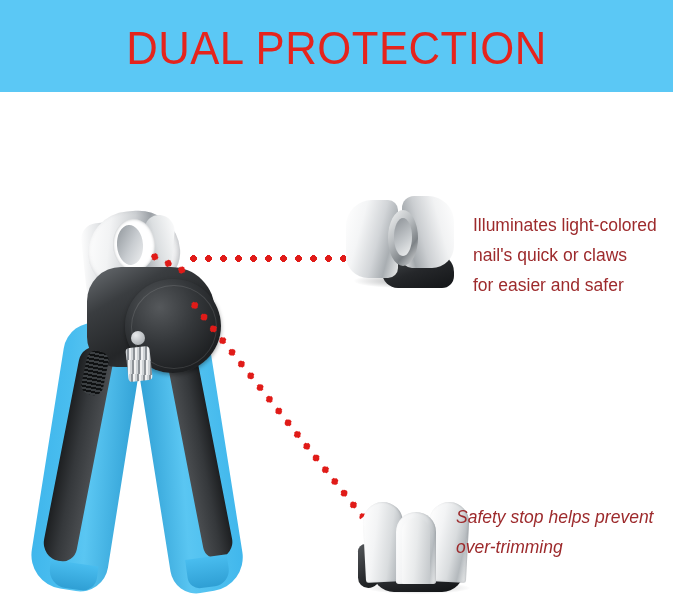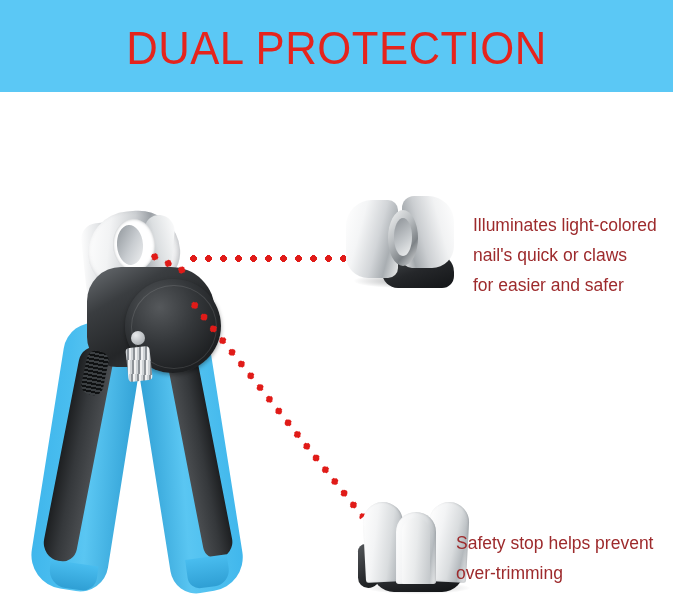--- a/index.html
+++ b/index.html
@@ -55,22 +55,23 @@
     line-height: 30px;
     white-space: pre-line;
   }
   .caption-top {
     left: 473px;
     top: 210px;
     width: 210px;
   }
   .caption-bottom {
     left: 456px;
-    top: 528px;
+    top: 502px;
     width: 215px;
+    font-style: italic;
   }
 
   
   .leader {
     position: absolute;
     height: 7px;
     background-image: radial-gradient(circle closest-side, #e01b18 100%, rgba(224,27,24,0) 100%);
     background-size: 15px 7px;
     background-repeat: repeat-x;
     background-position: 0 center;

